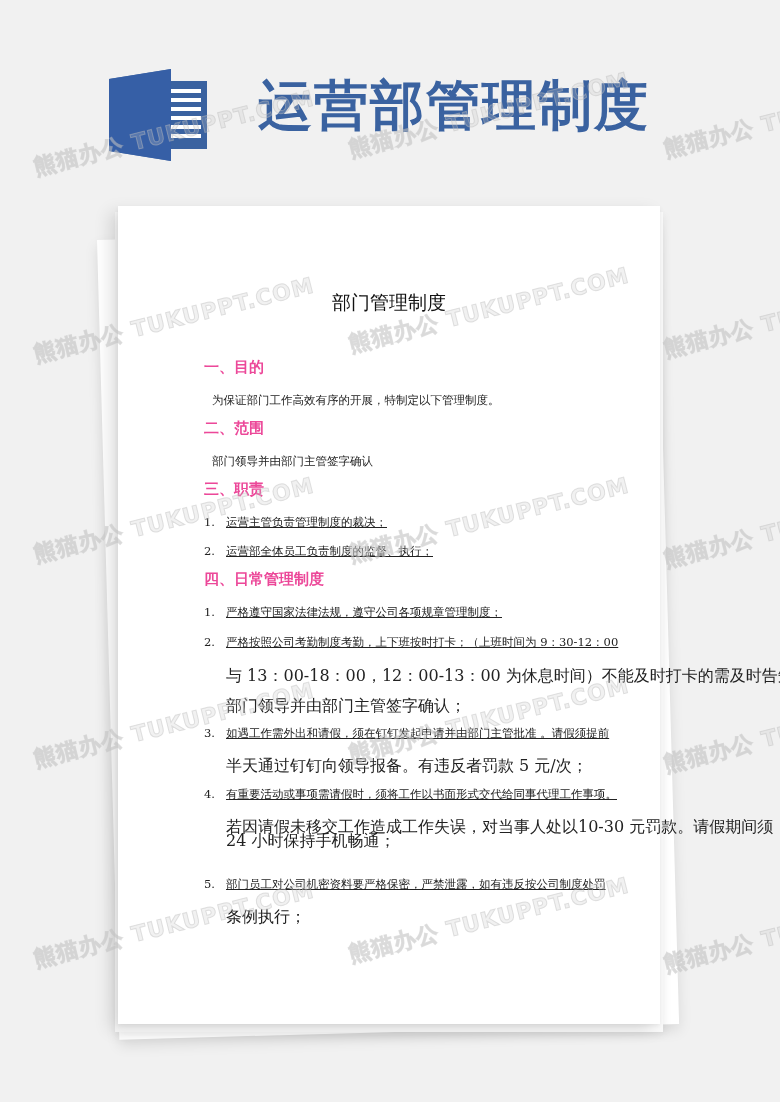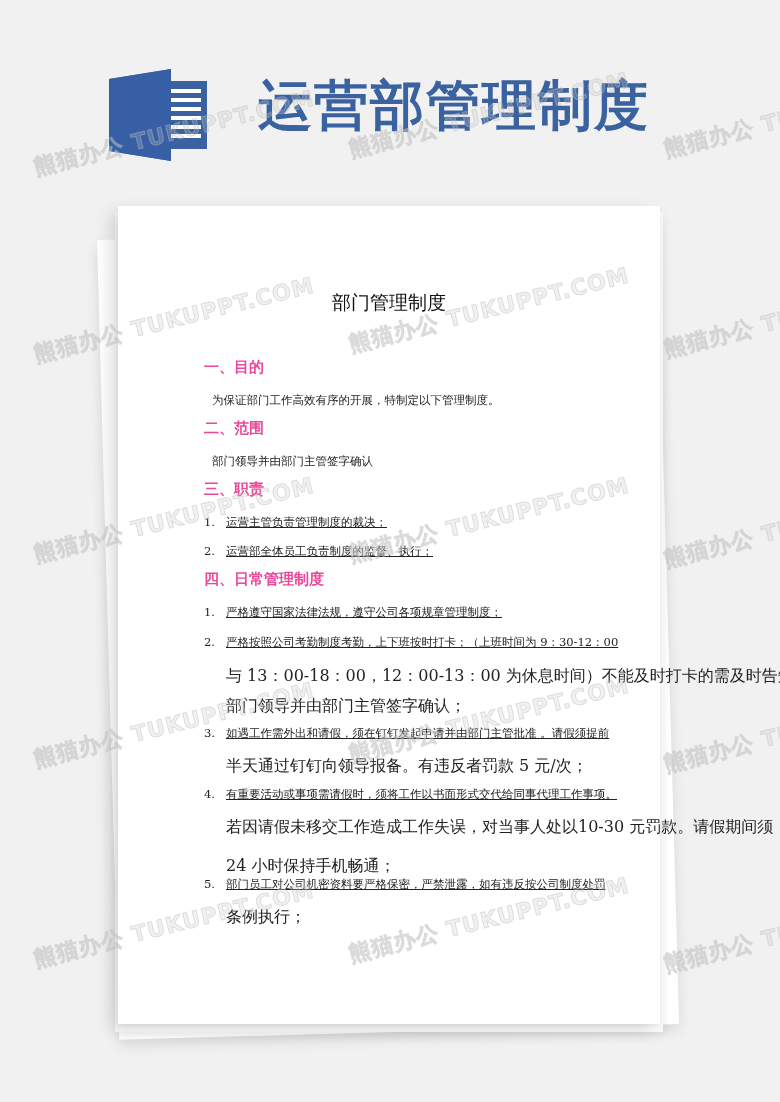--- a/index.html
+++ b/index.html
@@ -130,21 +130,21 @@
 
     <div class="li" style="top:522px">
       <span class="num">3.</span><span>如遇工作需外出和请假，须在钉钉发起申请并由部门主管批准 。请假须提前</span>
     </div>
     <div class="cont" style="top:552px">半天通过钉钉向领导报备。有违反者罚款 5 元/次；</div>
 
     <div class="li" style="top:583px">
       <span class="num">4.</span><span>有重要活动或事项需请假时，须将工作以书面形式交代给同事代理工作事项。</span>
     </div>
     <div class="cont" style="top:613px">若因请假未移交工作造成工作失误，对当事人处以10-30 元罚款。请假期间须</div>
-    <div class="cont" style="top:652px">24 小时保持手机畅通；</div>
+    <div class="cont" style="top:627px">24 小时保持手机畅通；</div>
 
     <div class="li" style="top:673px">
       <span class="num">5.</span><span>部门员工对公司机密资料要严格保密，严禁泄露，如有违反按公司制度处罚</span>
     </div>
     <div class="cont" style="top:703px">条例执行；</div>
   </div>
 
   <div class="wm" style="left:30px; top:118px">熊猫办公 TUKUPPT.COM</div>
   <div class="wm" style="left:345px; top:100px">熊猫办公 TUKUPPT.COM</div>
   <div class="wm" style="left:660px; top:100px">熊猫办公 TUKUPPT.COM</div>

